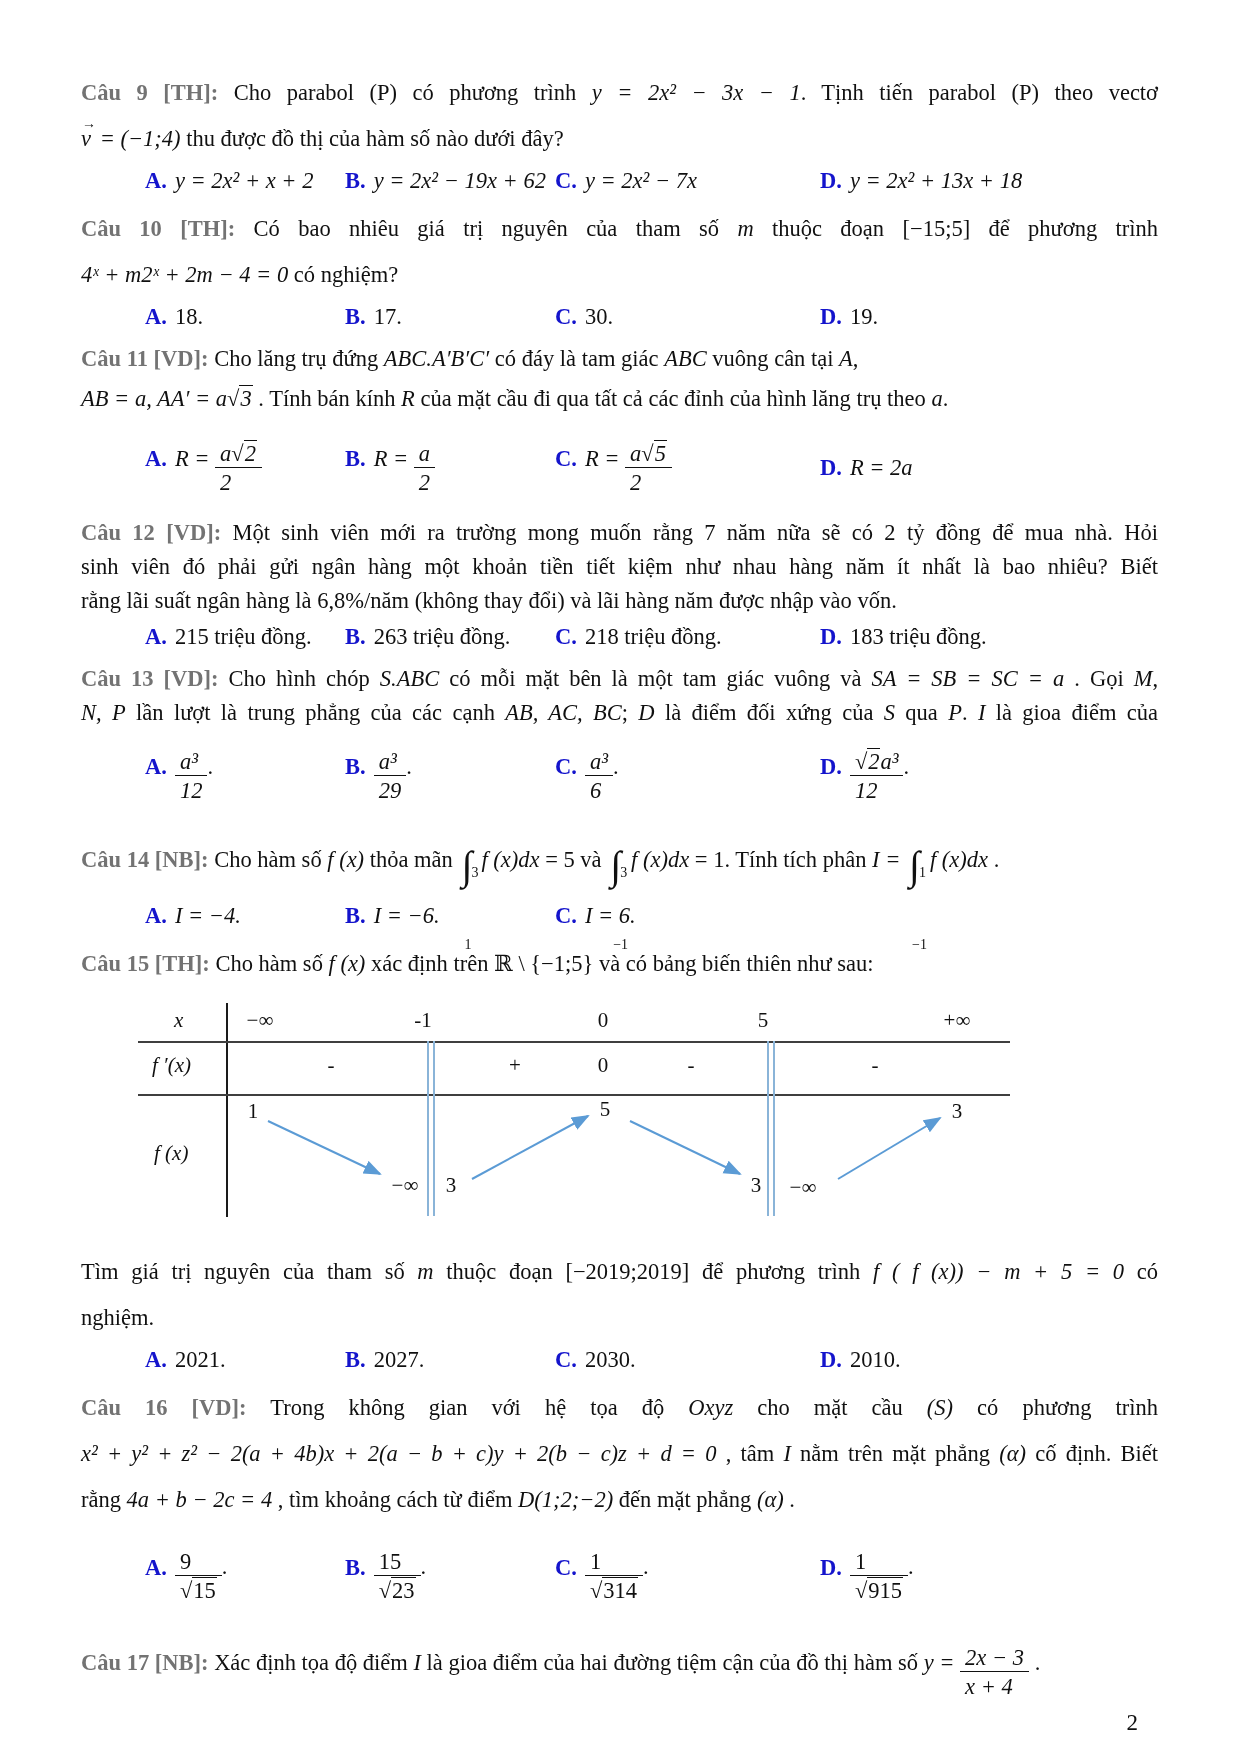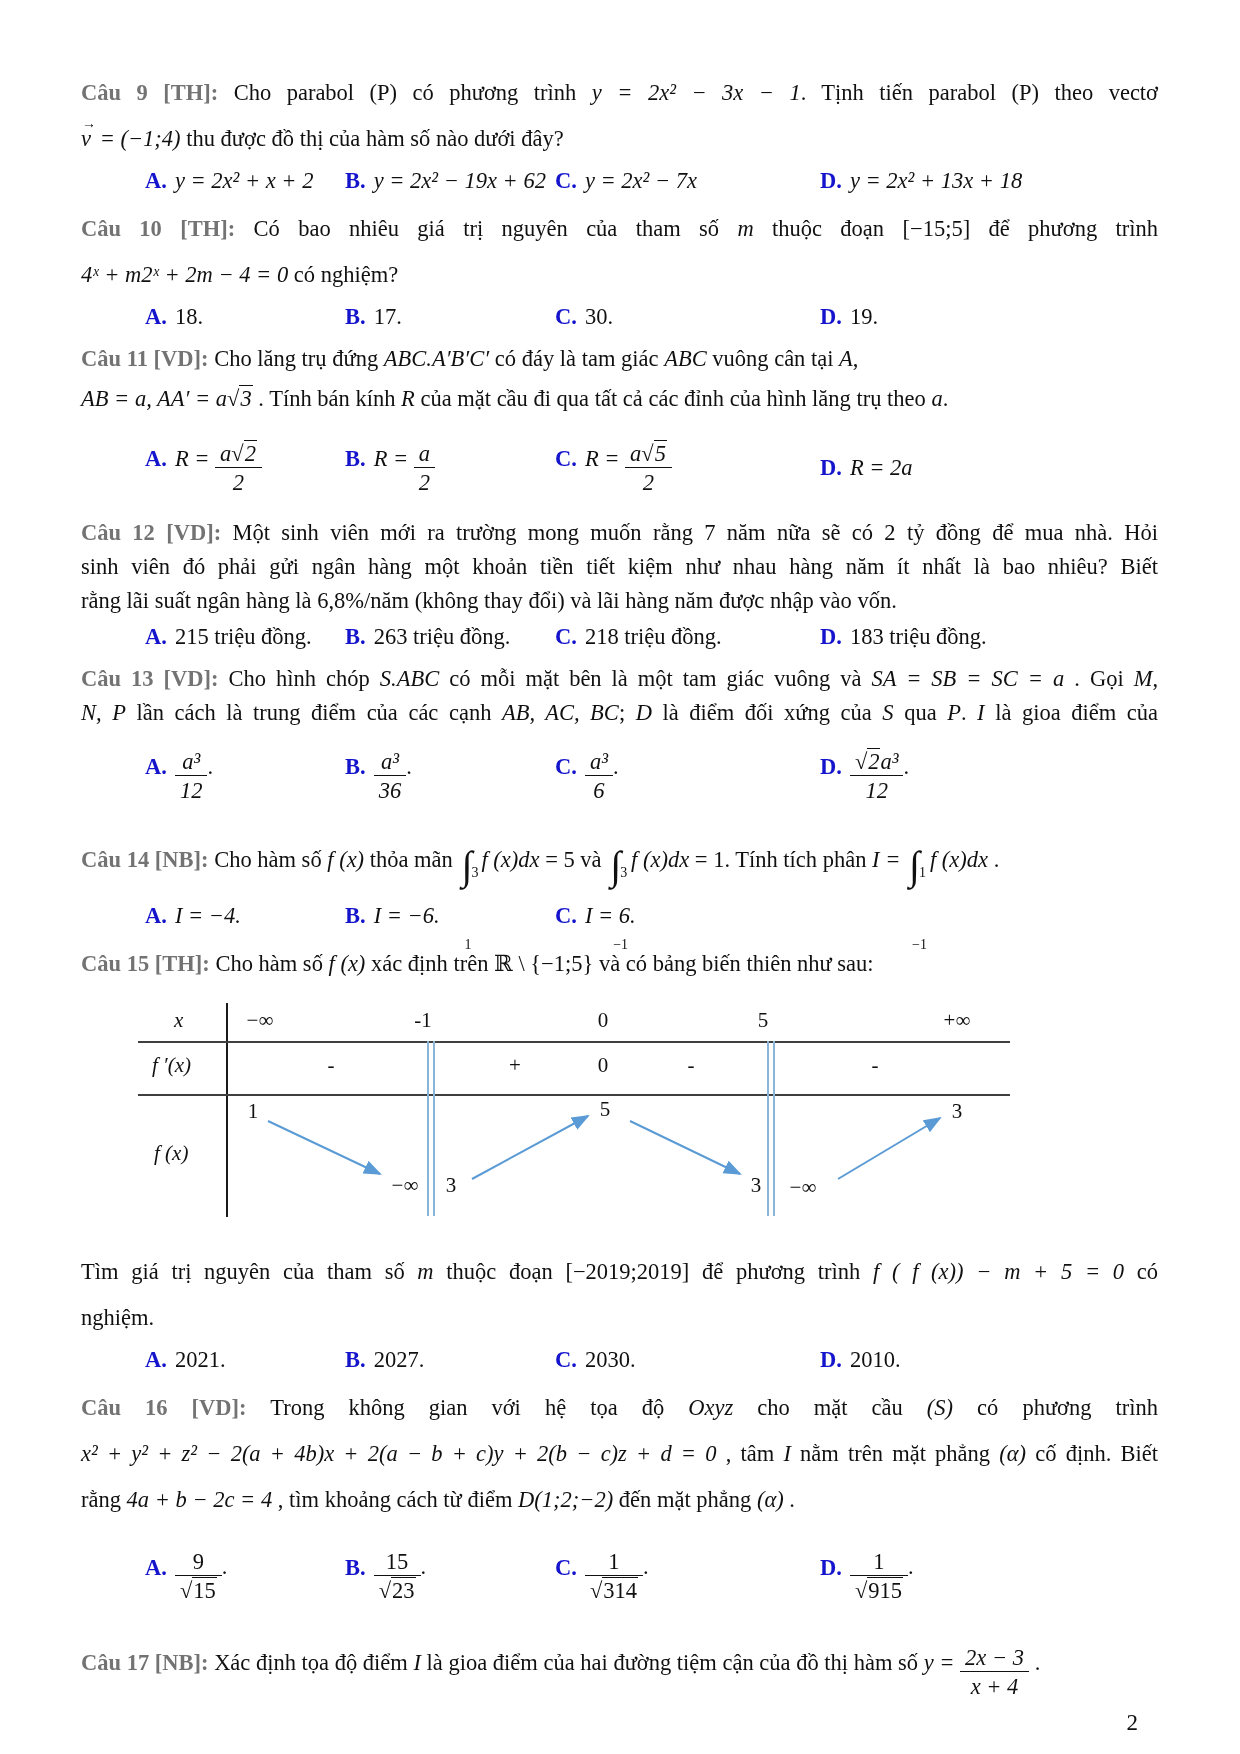--- a/index.html
+++ b/index.html
@@ -8,21 +8,21 @@
   .q{margin:0 0 8px 0;}
   .l{line-height:34px;}
   .lt{line-height:46px;}
   .just{text-align:justify;text-align-last:justify;}
   .ql{color:#737373;font-weight:bold;}
   .m{font-style:italic;}
   .rad{border-top:1.4px solid currentColor;padding:0 1px;}
   .ans{display:grid;grid-template-columns:200px 210px 265px 1fr;margin:2px 0 8px 64px;line-height:34px;}
   .ansf{display:grid;grid-template-columns:200px 210px 265px 1fr;margin:10px 0 12px 64px;align-items:center;min-height:72px;}
   .al{color:#1414cc;font-weight:bold;margin-right:8px;}
-  .frac{display:inline-block;text-align:center;vertical-align:-1.05em;line-height:1.2;}
+  .frac{display:inline-block;text-align:left;vertical-align:-1.05em;line-height:1.2;}
   .frac .num{display:block;padding:0 5px;}
   .frac .den{display:block;border-top:1.4px solid #111;padding:1px 5px 0 5px;}
   .vec{position:relative;display:inline-block;font-style:italic;margin-right:3px;}
   .vec .arr{position:absolute;top:-15px;left:1px;font-size:14px;font-style:normal;}
   .intg{display:inline-flex;align-items:center;vertical-align:-0.55em;margin:0 3px;}
   .isym{font-size:40px;line-height:1;font-style:normal;}
   .ilims{display:inline-flex;flex-direction:column;justify-content:space-between;height:58px;font-size:14px;margin-left:-1px;padding:2px 0;}
   .ilims .ilo{margin-left:-7px;}
   .q14l{line-height:72px;}
   .q17l{line-height:64px;}
@@ -81,24 +81,24 @@
     <div class="ans">
       <span><span class="al">A.</span><span>215 triệu đồng.</span></span>
       <span><span class="al">B.</span><span>263 triệu đồng.</span></span>
       <span><span class="al">C.</span><span>218 triệu đồng.</span></span>
       <span><span class="al">D.</span><span>183 triệu đồng.</span></span>
     </div>
   </div>
 
   <div class="q">
     <div class="l just"><b class="ql">Câu 13 [VD]:</b><span><span> Cho hình chóp </span><span class="m">S.ABC</span><span> có mỗi mặt bên là một tam giác vuông và </span><span class="m">SA = SB = SC = a</span><span> . Gọi </span><span class="m">M</span><span>,</span></span></div>
-    <div class="l just"><span><span class="m">N, P</span><span> lần cách là trung điểm của các cạnh </span><span class="m">AB, AC, BC</span><span>; </span><span class="m">D</span><span> là điểm đối xứng của </span><span class="m">S</span><span> qua </span><span class="m">P</span><span>. </span><span class="m">I</span><span> là gioa điểm của</span></span></div>
+    <div class="l just"><span><span class="m">N, P</span><span> lần lượt là trung phẳng của các cạnh </span><span class="m">AB, AC, BC</span><span>; </span><span class="m">D</span><span> là điểm đối xứng của </span><span class="m">S</span><span> qua </span><span class="m">P</span><span>. </span><span class="m">I</span><span> là gioa điểm của</span></span></div>
     <div class="ansf">
       <span><span class="al">A.</span><span class="frac m"><span class="num">a³</span><span class="den">12</span></span><span>.</span></span>
-      <span><span class="al">B.</span><span class="frac m"><span class="num">a³</span><span class="den">36</span></span><span>.</span></span>
+      <span><span class="al">B.</span><span class="frac m"><span class="num">a³</span><span class="den">29</span></span><span>.</span></span>
       <span><span class="al">C.</span><span class="frac m"><span class="num">a³</span><span class="den">6</span></span><span>.</span></span>
       <span><span class="al">D.</span><span class="frac m"><span class="num">√<span class="rad">2</span>a³</span><span class="den">12</span></span><span>.</span></span>
     </div>
   </div>
 
   <div class="q">
     <div class="l q14l">
       <b class="ql">Câu 14 [NB]:</b><span><span> Cho hàm số </span><span class="m">f (x)</span><span> thỏa mãn </span></span><span class="intg">
           <span class="isym">∫</span>
           <span class="ilims">

